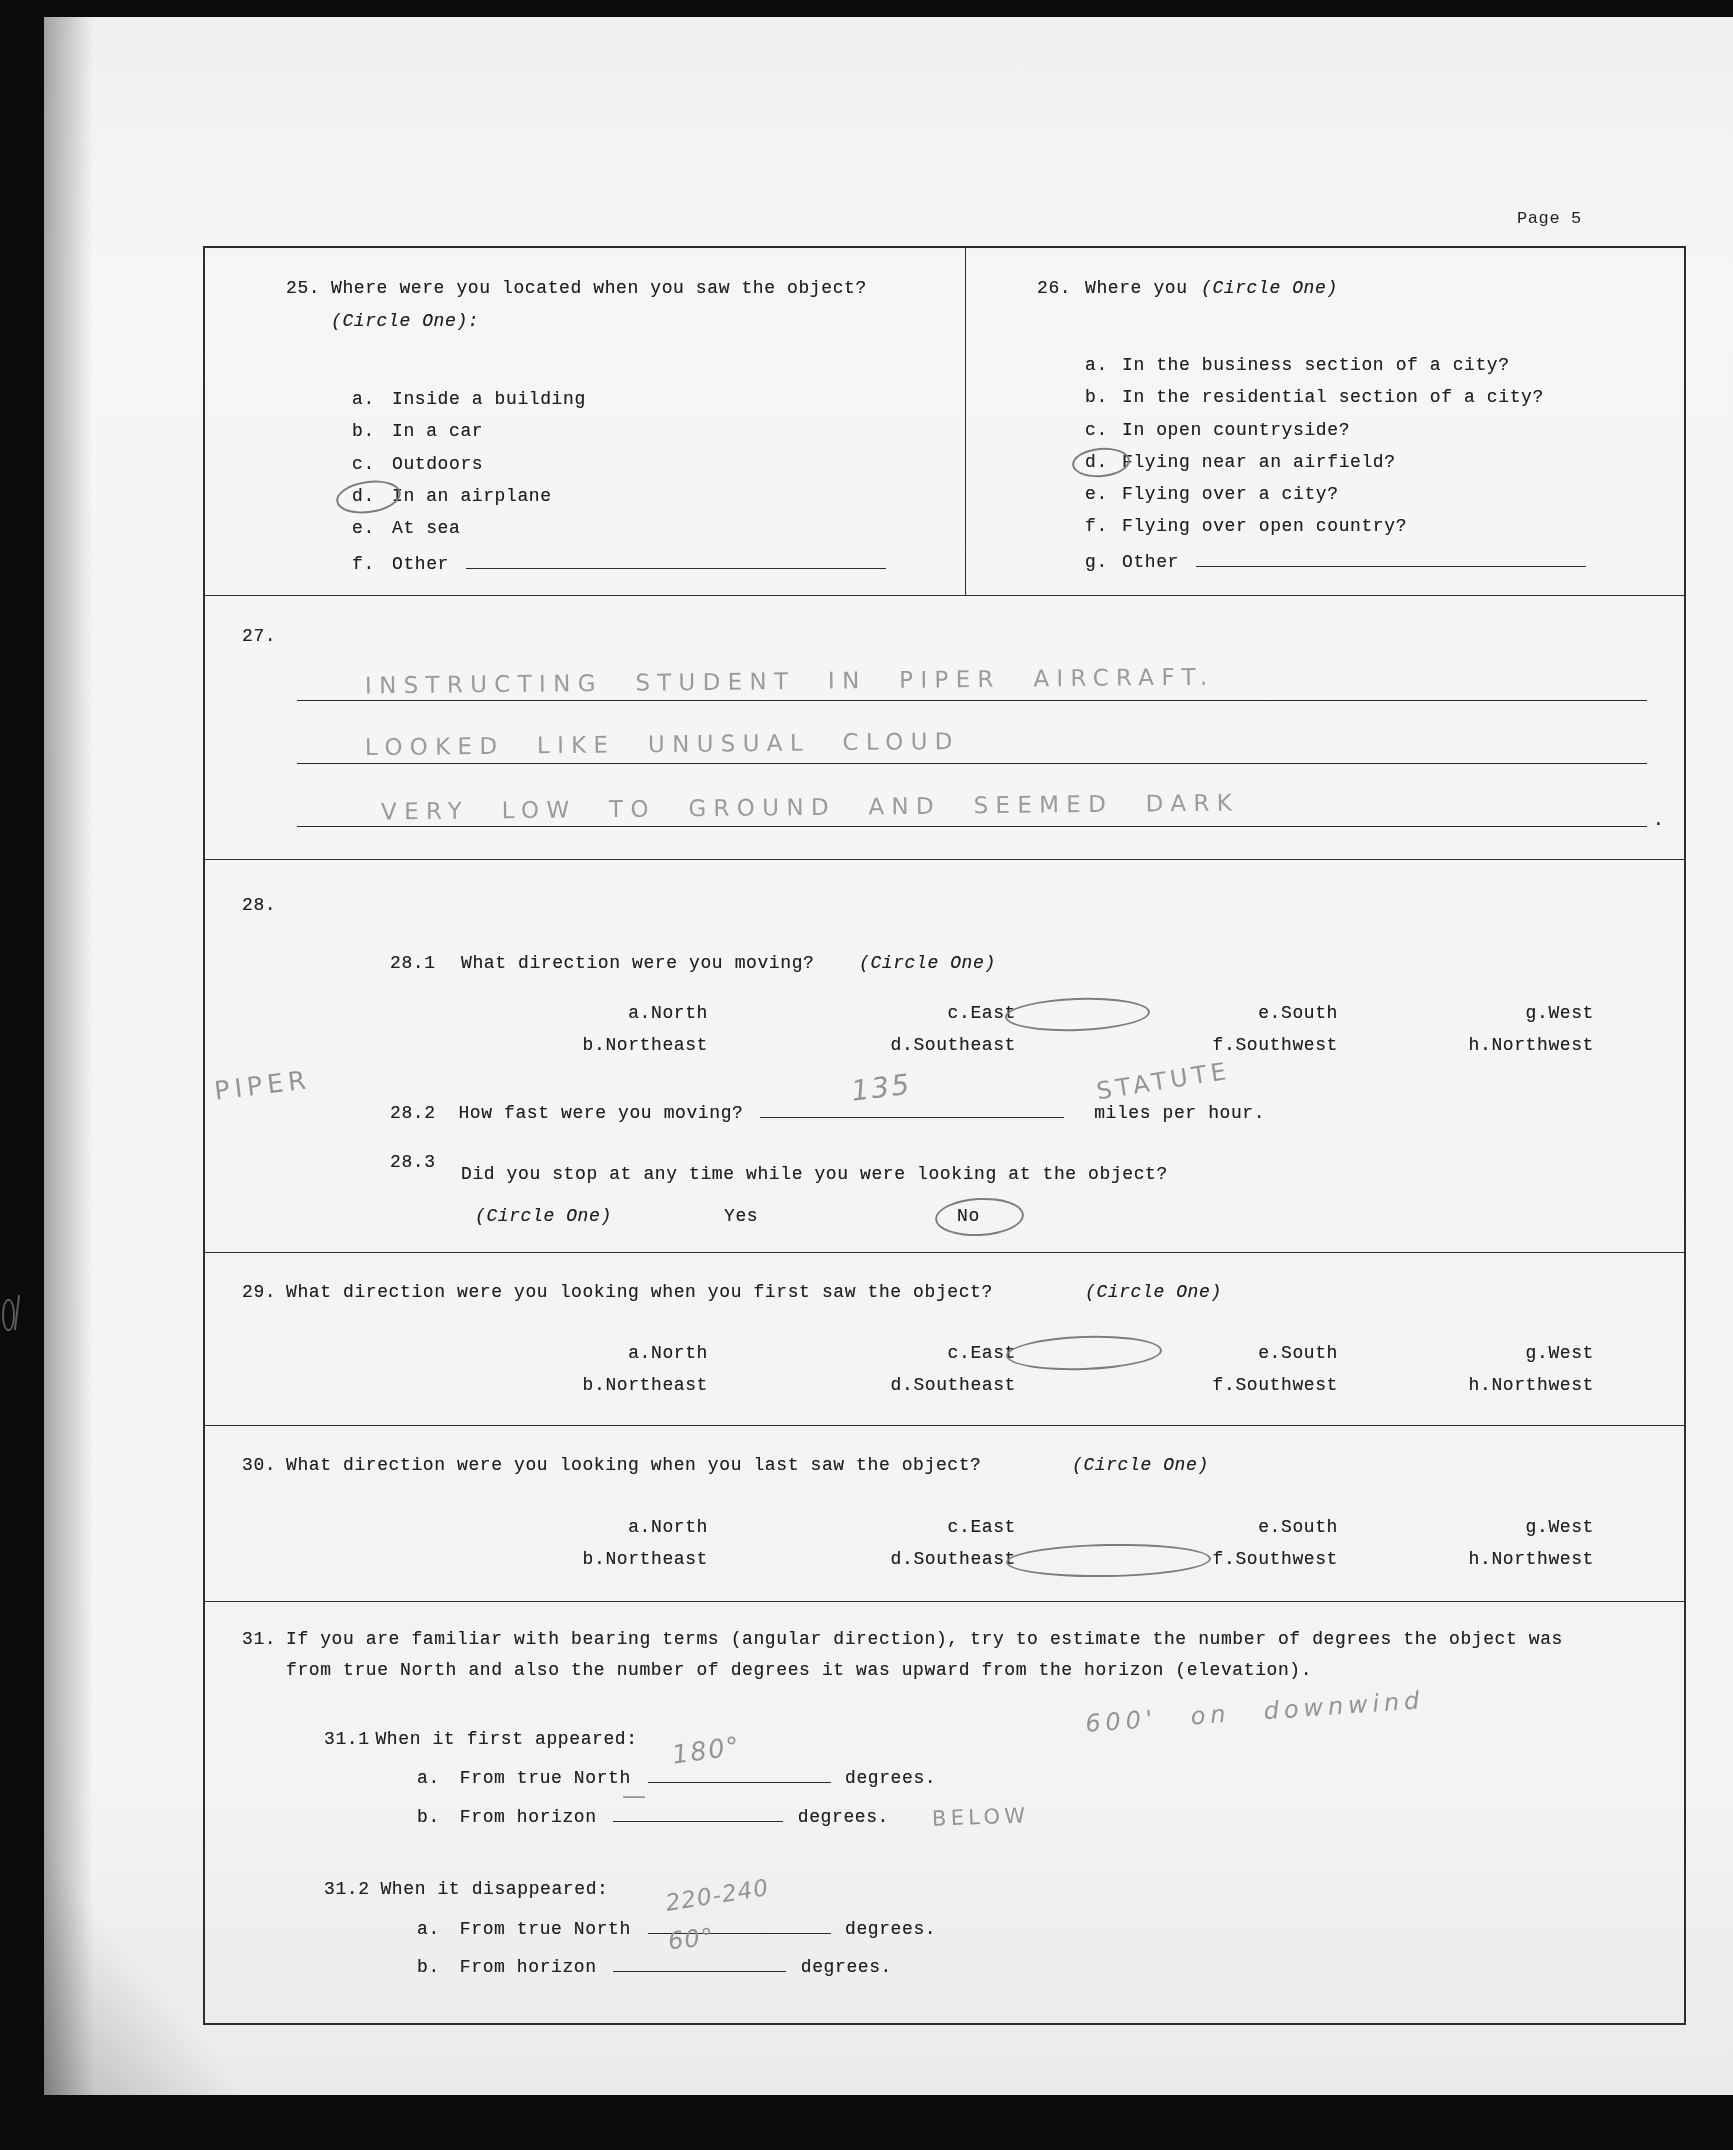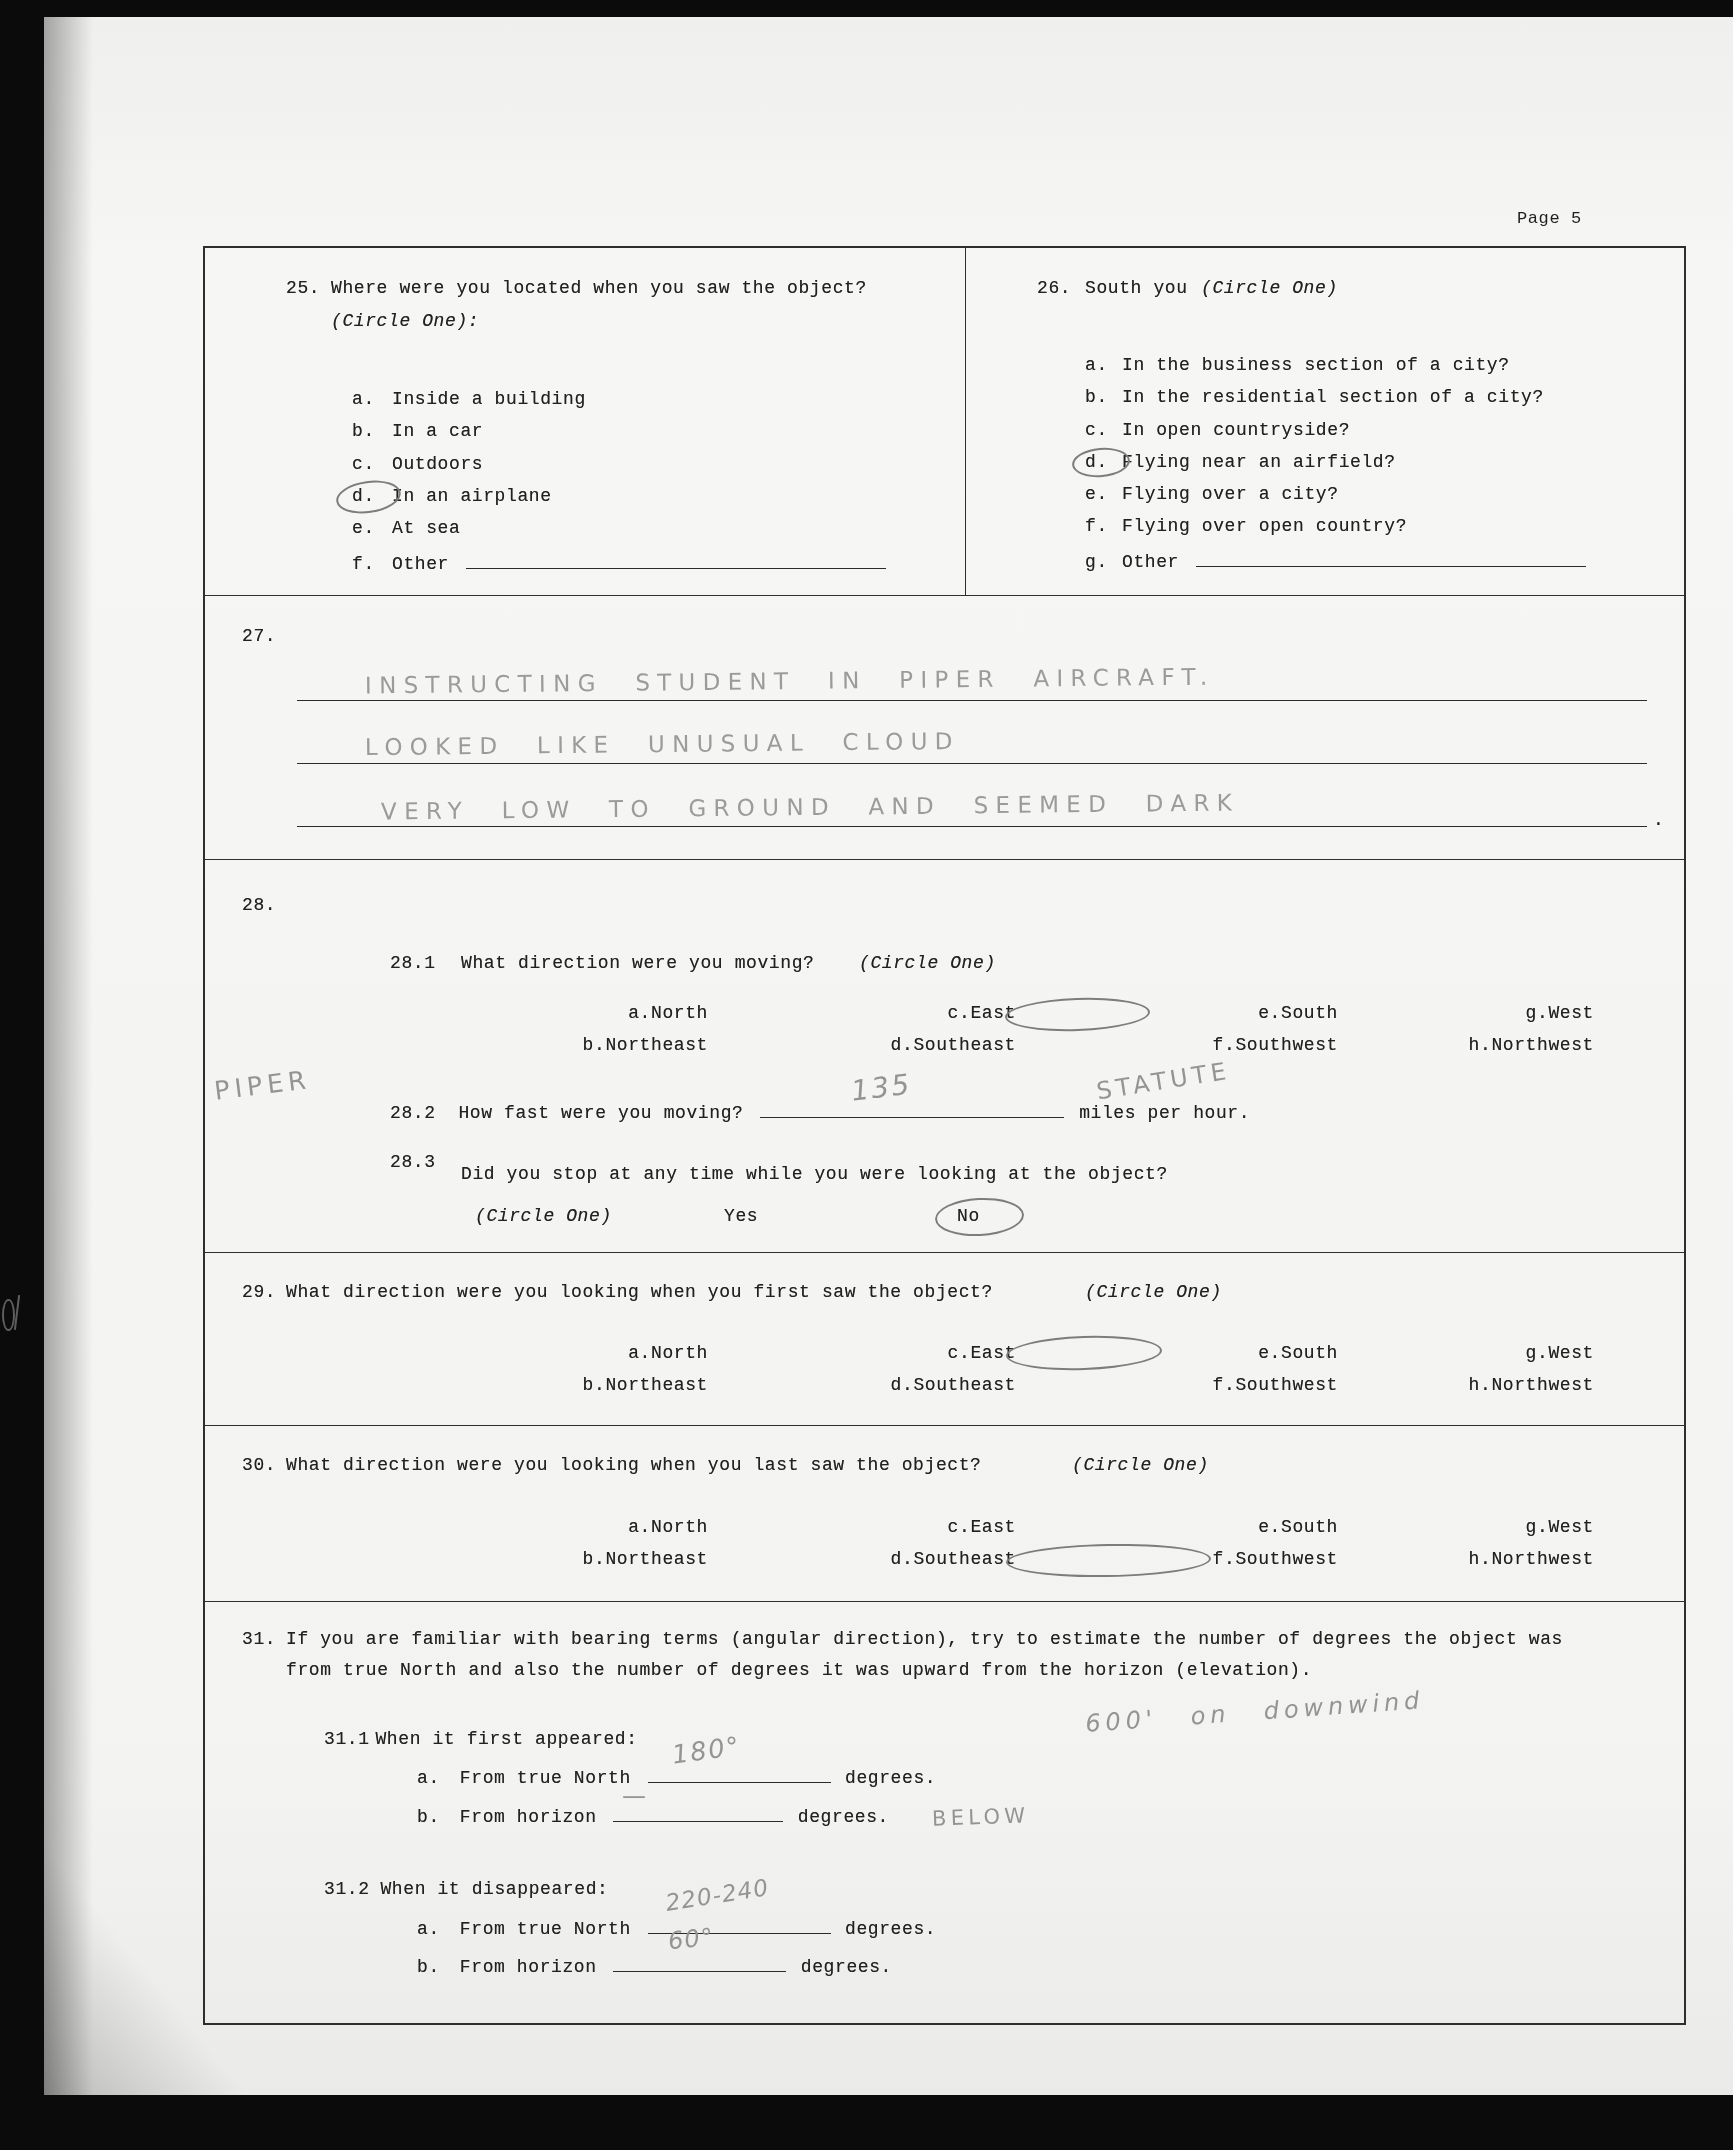--- a/index.html
+++ b/index.html
@@ -98,21 +98,21 @@
           <span class="tt olet">e.</span><span class="tt">At sea</span>
         </div>
         <div class="opt" style="left:147px;top:303px">
           <span class="tt olet">f.</span><span class="tt">Other</span>
           <span class="bl" style="width:420px;margin-left:11px"></span>
         </div>
       </div>
 
       <div class="col26">
         <div class="t" style="left:69px;top:30px">26.</div>
-        <div class="t" style="left:117px;top:30px">South you</div>
+        <div class="t" style="left:117px;top:30px">Where you</div>
         <div class="t it" style="left:233px;top:30px">(Circle One)</div>
 
         <div class="opt" style="left:117px;top:107px">
           <span class="tt olet2">a.</span><span class="tt">In the business section of a city?</span>
         </div>
         <div class="opt" style="left:117px;top:139px">
           <span class="tt olet2">b.</span><span class="tt">In the residential section of a city?</span>
         </div>
         <div class="opt" style="left:117px;top:172px">
           <span class="tt olet2">c.</span><span class="tt">In open countryside?</span>
@@ -170,21 +170,21 @@
       </div>
 
       <div class="hw" style="left:8.5px;top:210px;font-size:25.6px;letter-spacing:4.9px;transform:rotate(-7deg)">PIPER</div>
 
       <div class="linerow" style="left:185px;top:240px">
         <span class="tt">28.2</span>
         <span class="tt" style="margin-left:17px">How fast were you moving?</span>
         <span class="bl" style="width:304px;margin-left:11px">
           <span class="hw" style="left:91px;top:-29px;font-size:28px;font-style:italic;letter-spacing:2.4px;transform:rotate(-7deg)">135</span>
         </span>
-        <span class="tt" style="margin-left:9px">miles per hour.</span>
+        <span class="tt" style="margin-left:24px">miles per hour.</span>
         <span class="hw" style="left:706px;top:-33px;font-size:24px;letter-spacing:4.3px;transform:rotate(-9deg)">STATUTE</span>
       </div>
 
       <div class="t" style="left:185px;top:292px">28.3</div>
       <div class="t" style="left:256px;top:304px">Did you stop at any time while you were looking at the object?</div>
 
       <div class="t it" style="left:270px;top:346px">(Circle One)</div>
       <div class="t" style="left:519px;top:346px">Yes</div>
       <div class="t" style="left:752px;top:346px">
         <span class="ell" style="left:-22px;top:-8.5px;width:89px;height:38px;transform:rotate(-3deg)"></span>

